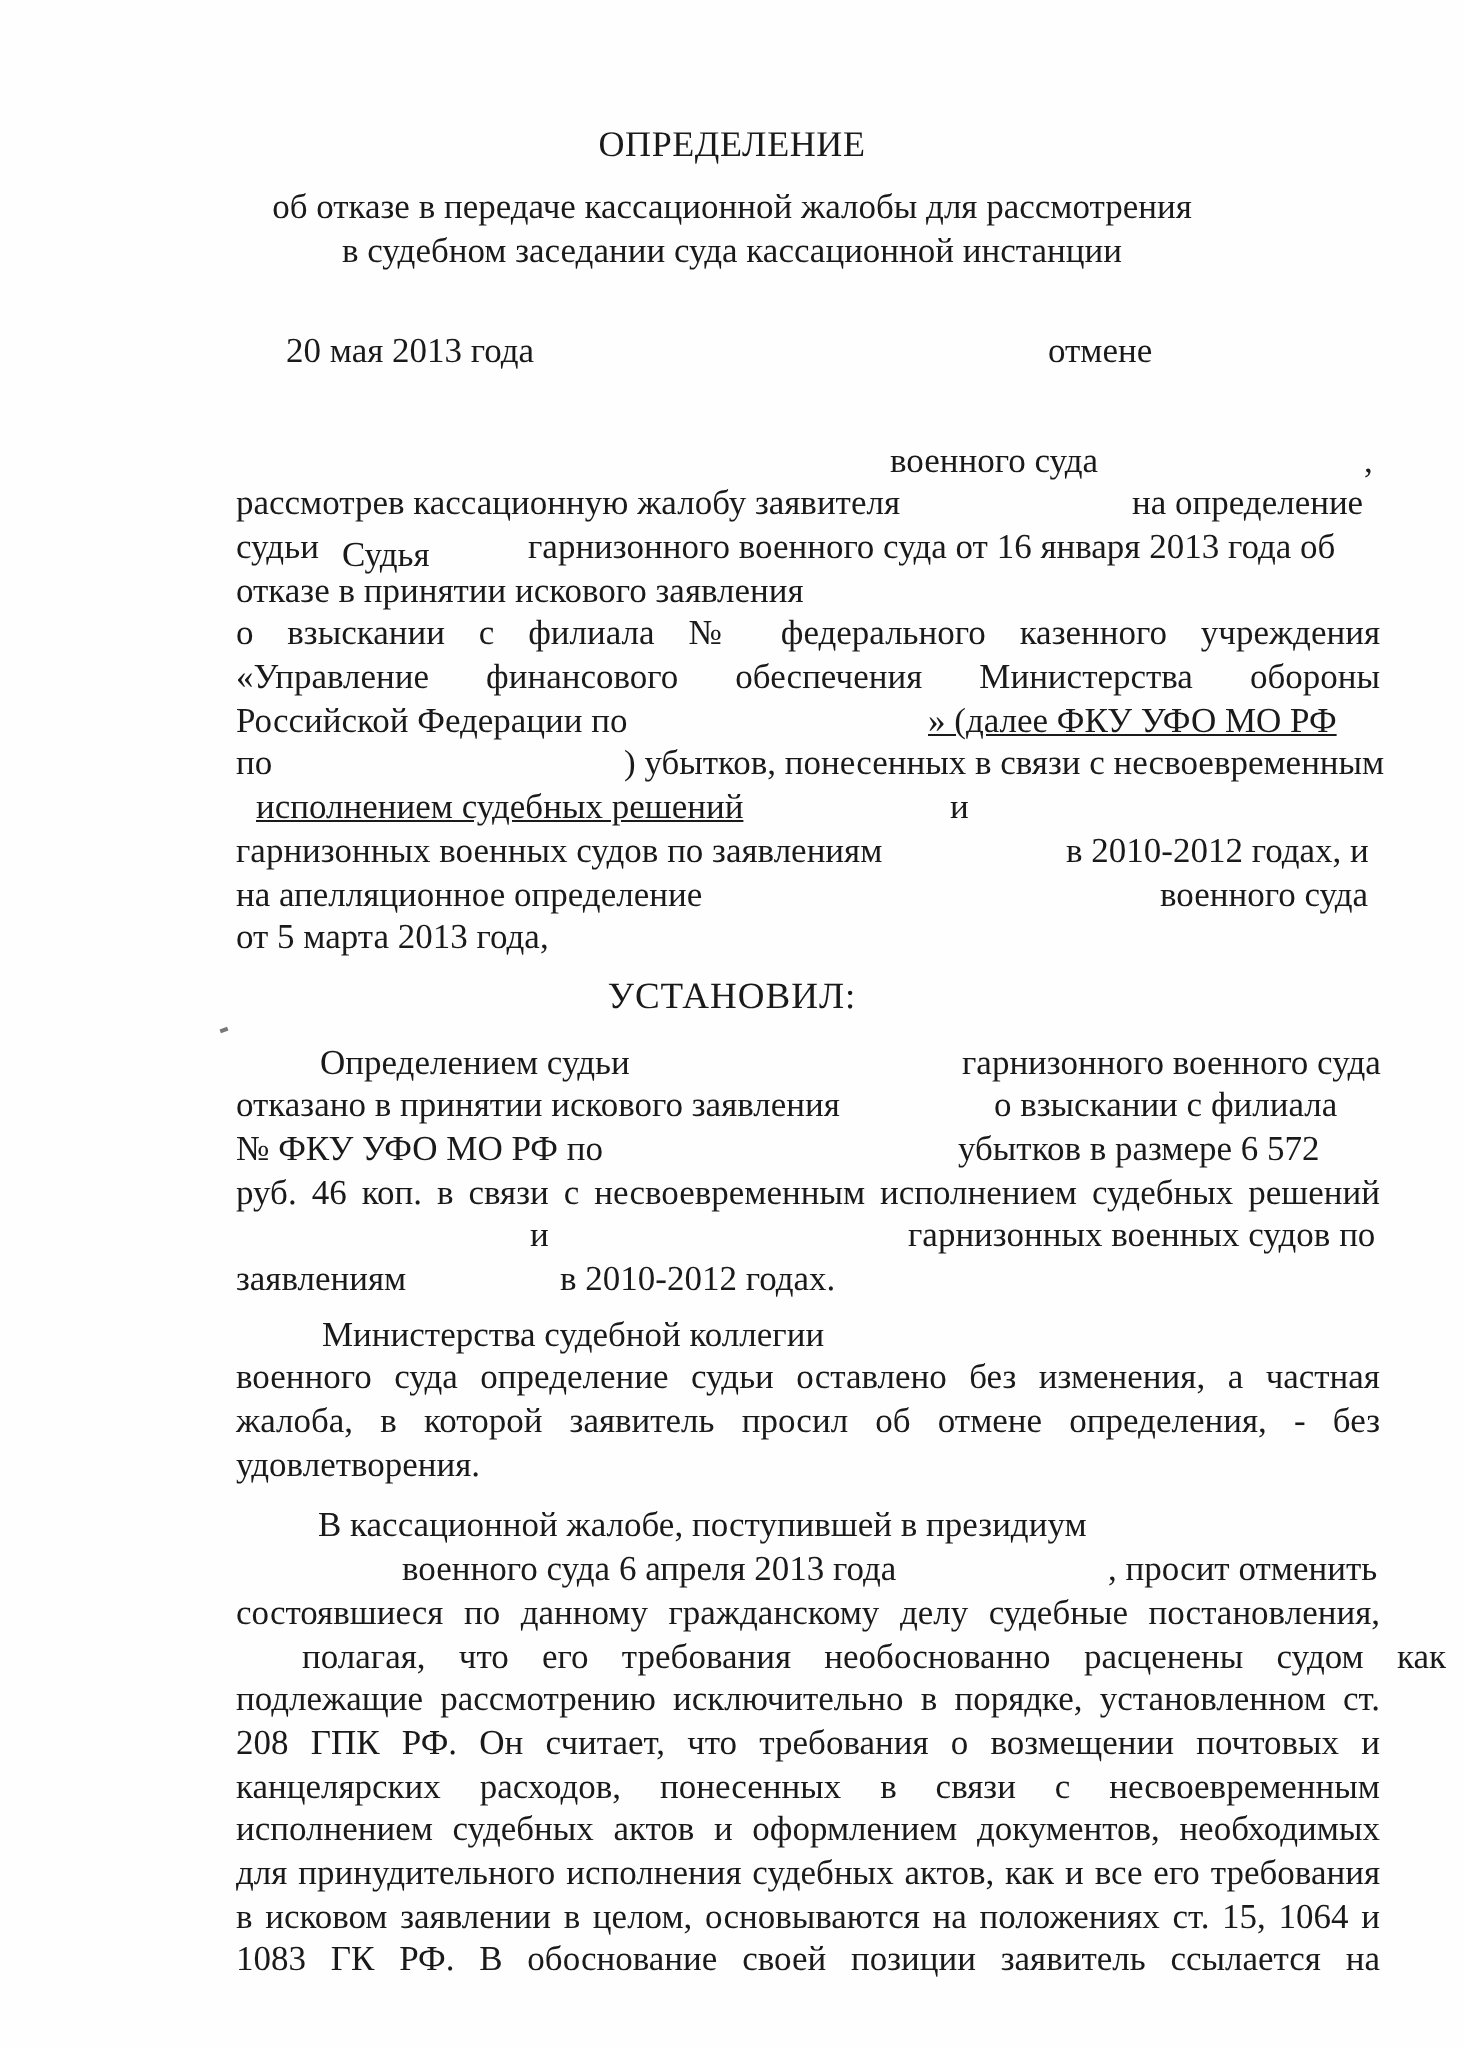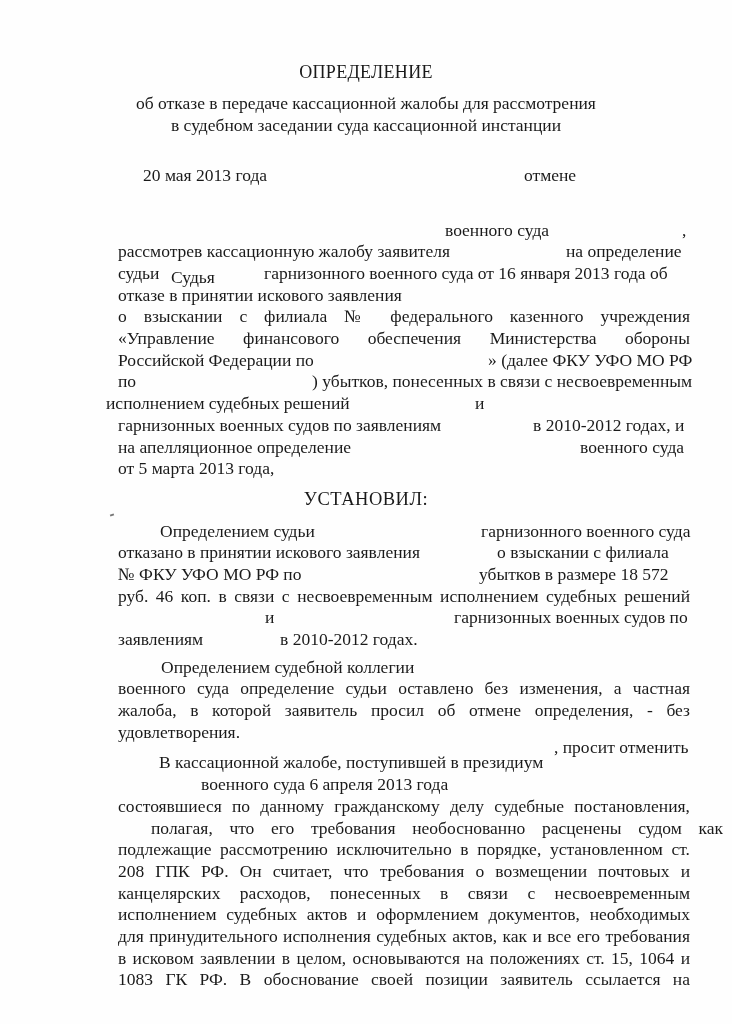--- a/index.html
+++ b/index.html
@@ -37,26 +37,26 @@
     <div class="ln" style="top:240px; left:566px;">на определение</div>
 
     <div class="ln" style="top:262px; left:118px;">судьи</div>
     <div class="ln" style="top:262px; left:264px;">гарнизонного военного суда от 16 января 2013 года об</div>
 
     <div class="ln" style="top:284px; left:118px;">отказе в принятии искового заявления</div>
     <div class="ln full" style="top:305px;">о взыскании с филиала №   федерального казенного учреждения</div>
     <div class="ln full" style="top:327px;">«Управление финансового обеспечения Министерства обороны</div>
 
     <div class="ln" style="top:349px; left:118px;">Российской Федерации по</div>
-    <div class="ln" style="top:349px; left:488px;">» (далее ФКУ УФО МО РФ</div>
+    <div class="ln" style="top:349px; left:464px;text-decoration:underline;">» (далее ФКУ УФО МО РФ</div>
 
     <div class="ln" style="top:370px; left:118px;">по</div>
     <div class="ln" style="top:370px; left:312px;">) убытков, понесенных в связи с несвоевременным</div>
 
-    <div class="ln" style="top:392px; left:106px;">исполнением  судебных  решений</div>
+    <div class="ln" style="top:392px; left:128px;text-decoration:underline;">исполнением  судебных  решений</div>
     <div class="ln" style="top:392px; left:475px;">и</div>
 
     <div class="ln" style="top:414px; left:118px;">гарнизонных военных судов по заявлениям</div>
     <div class="ln" style="top:414px; left:533px;">в 2010-2012 годах, и</div>
 
     <div class="ln" style="top:436px; left:118px;">на апелляционное определение</div>
     <div class="ln" style="top:436px; left:580px;">военного суда</div>
 
     <div class="ln" style="top:457px; left:118px;">от 5 марта 2013 года,</div>
   </div>
@@ -66,42 +66,42 @@
   <span class="speck"></span>
 
   <div>
     <div class="ln" style="top:520px; left:160px;">Определением  судьи</div>
     <div class="ln" style="top:520px; left:456px;margin-left:25px;">гарнизонного  военного  суда</div>
 
     <div class="ln" style="top:541px; left:118px;">отказано в принятии искового заявления</div>
     <div class="ln" style="top:541px; left:497px;">о взыскании с филиала</div>
 
     <div class="ln" style="top:563px; left:118px;">№   ФКУ УФО МО РФ по</div>
-    <div class="ln" style="top:563px; left:479px;">убытков в размере 18 572</div>
+    <div class="ln" style="top:563px; left:479px;">убытков в размере 6 572</div>
 
     <div class="ln full" style="top:585px;">руб. 46 коп. в связи с несвоевременным исполнением судебных решений</div>
 
     <div class="ln" style="top:606px; left:265px;">и</div>
     <div class="ln" style="top:606px; left:454px;">гарнизонных  военных  судов  по</div>
 
     <div class="ln" style="top:628px; left:118px;">заявлениям</div>
     <div class="ln" style="top:628px; left:280px;">в 2010-2012 годах.</div>
   </div>
 
   <div>
-    <div class="ln" style="top:656px; left:161px;">Определением   судебной   коллегии</div>
+    <div class="ln" style="top:656px; left:161px;">Министерства   судебной   коллегии</div>
     <div class="ln full" style="top:677px;">военного суда определение судьи  оставлено без изменения, а частная</div>
     <div class="ln full" style="top:699px;">жалоба, в которой заявитель просил об отмене определения, - без</div>
     <div class="ln" style="top:721px; left:118px;">удовлетворения.</div>
   </div>
 
   <div>
     <div class="ln" style="top:751px; left:159px;">В кассационной жалобе, поступившей в президиум</div>
     <div class="ln" style="top:773px; left:201px;">военного суда 6 апреля 2013 года</div>
-    <div class="ln" style="top:736px; left:554px;">, просит отменить</div>
+    <div class="ln" style="top:773px; left:554px;">, просит отменить</div>
     <div class="ln full" style="top:795px;">состоявшиеся по данному гражданскому делу судебные постановления,</div>
     <div class="ln full" style="top:817px;margin-left:33px;">полагая, что его требования необоснованно расценены судом как</div>
     <div class="ln full" style="top:838px;">подлежащие рассмотрению исключительно в порядке, установленном ст.</div>
     <div class="ln full" style="top:860px;">208 ГПК РФ. Он считает, что требования о возмещении почтовых и</div>
     <div class="ln full" style="top:882px;">канцелярских расходов, понесенных в связи с несвоевременным</div>
     <div class="ln full" style="top:903px;">исполнением судебных актов и оформлением документов, необходимых</div>
     <div class="ln full" style="top:925px;">для принудительного исполнения судебных актов, как и все его требования</div>
     <div class="ln full" style="top:947px;">в исковом заявлении в целом, основываются на положениях ст. 15, 1064 и</div>
     <div class="ln full" style="top:968px;">1083 ГК РФ. В обоснование своей позиции заявитель ссылается на</div>
   </div>

